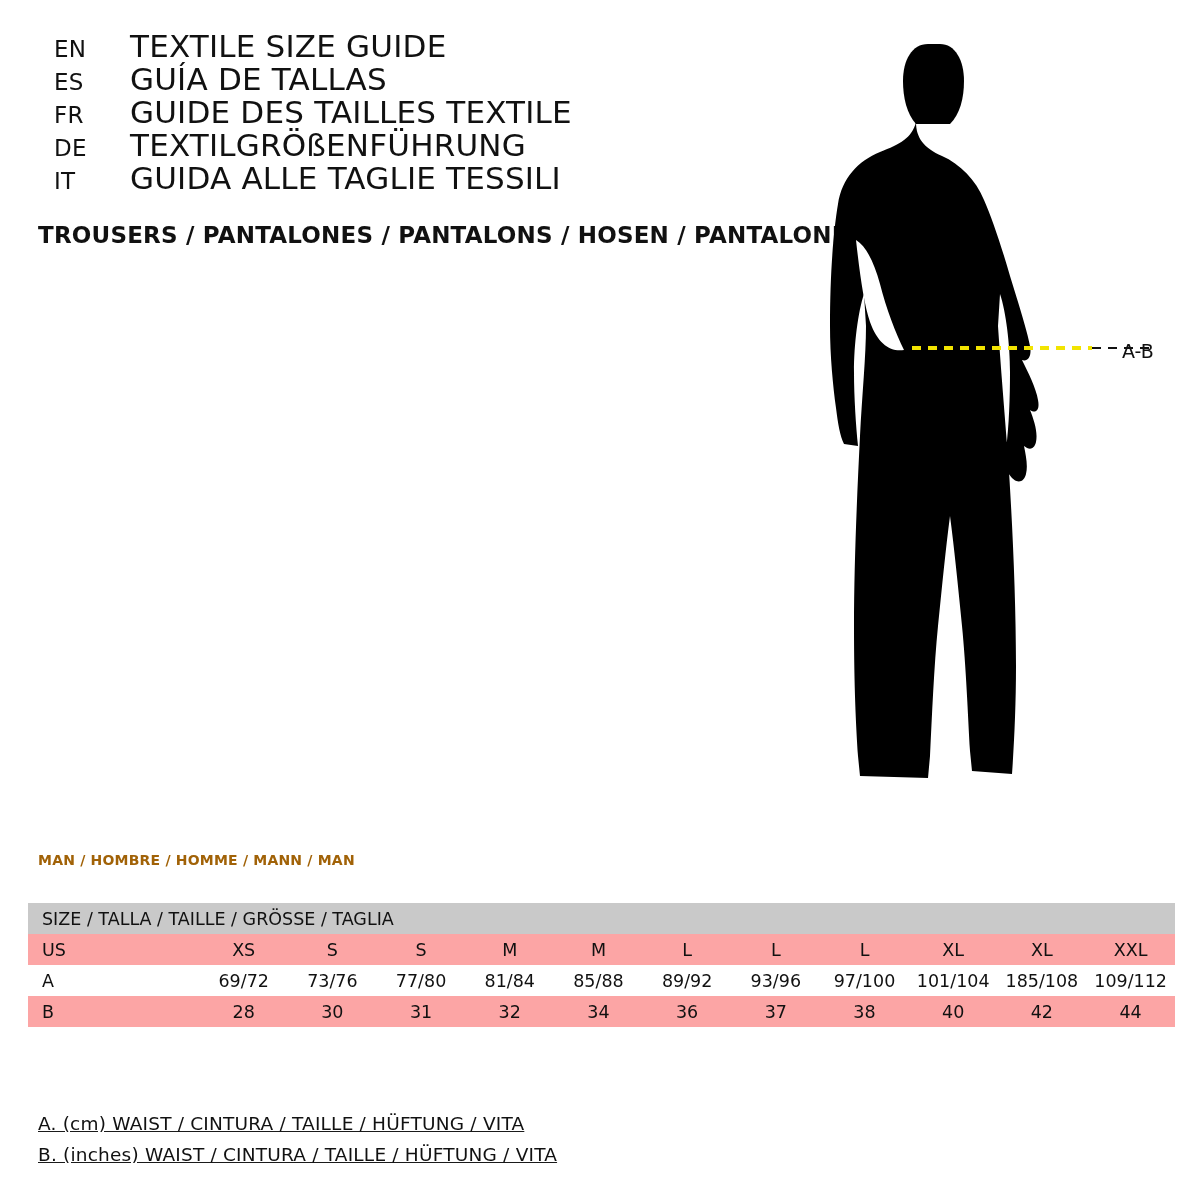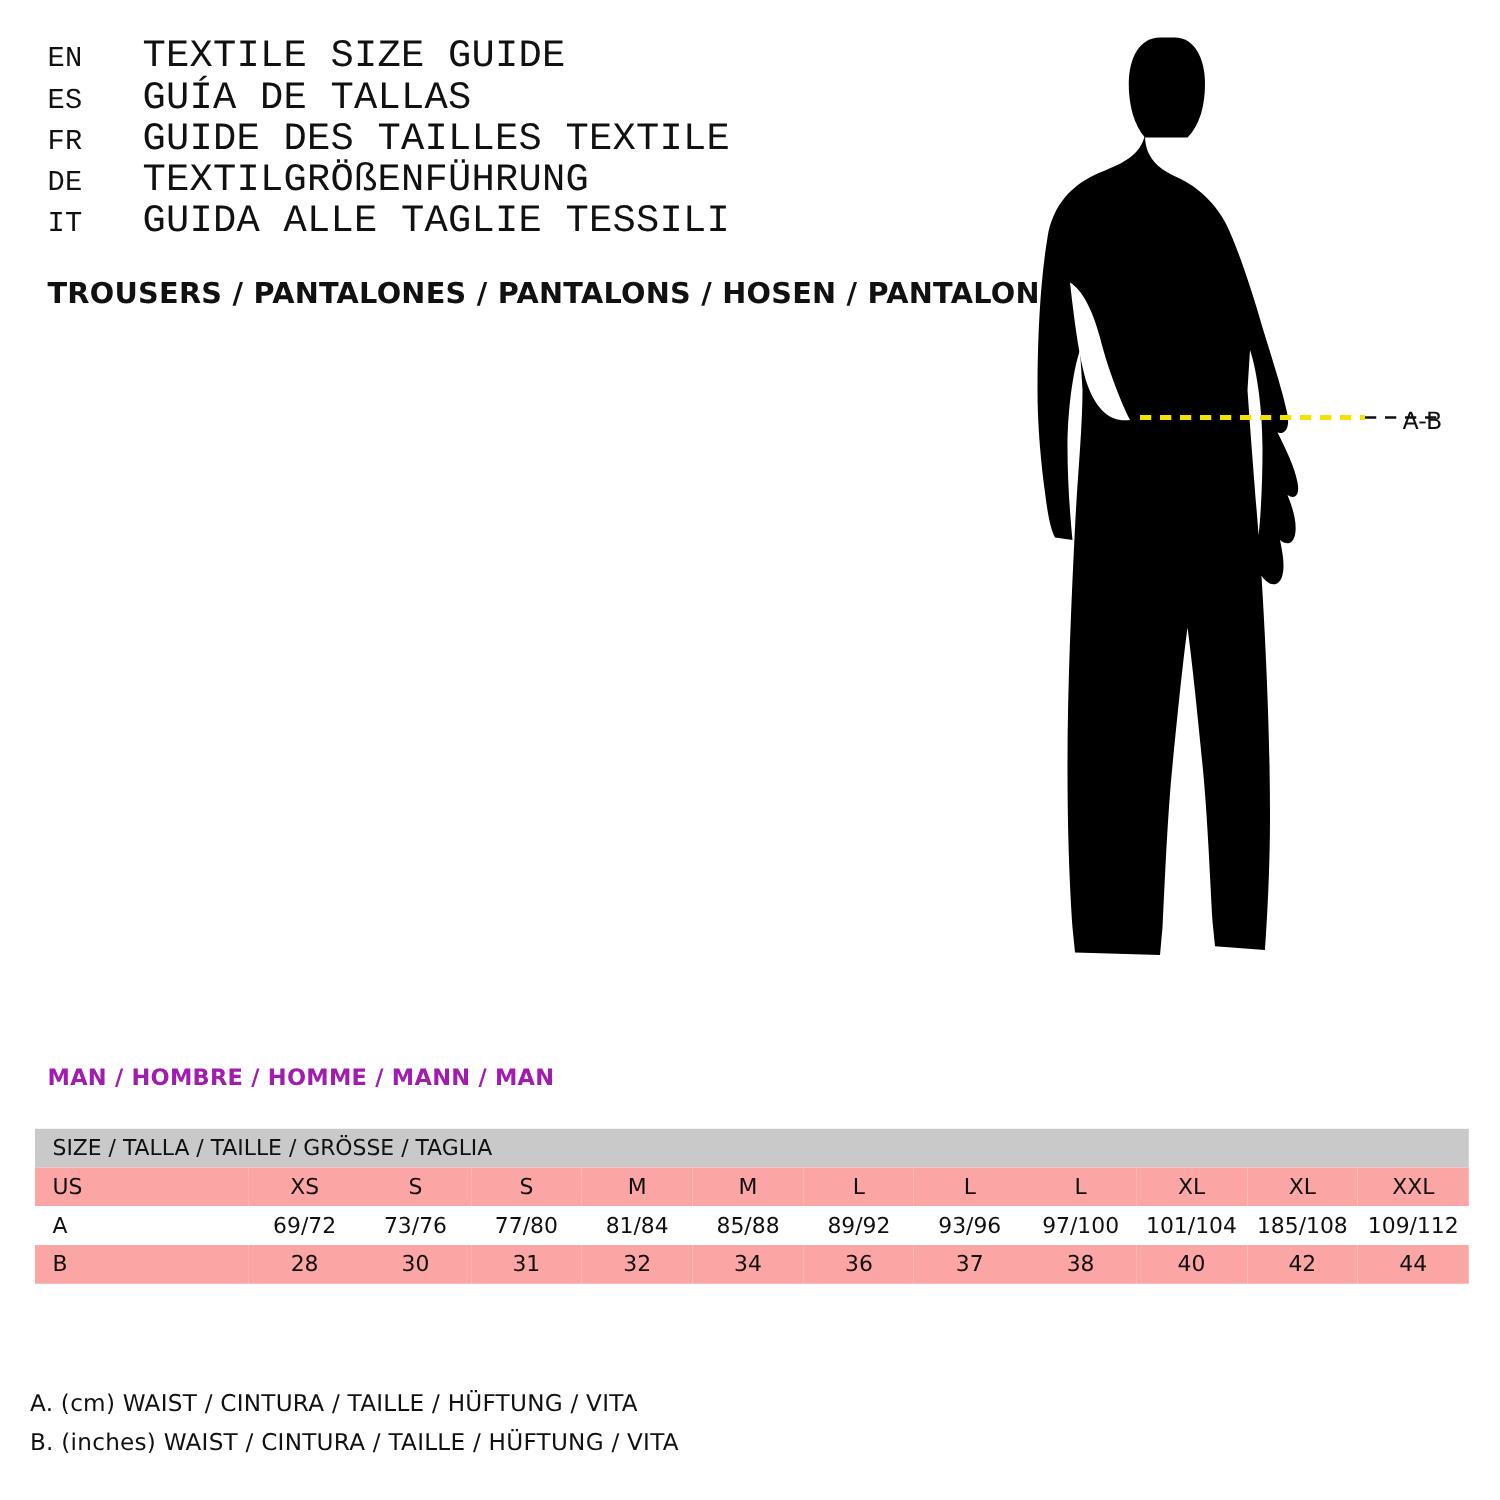--- a/index.html
+++ b/index.html
@@ -12,24 +12,23 @@
     height: 1200px;
     font-family: "DejaVu Sans", sans-serif;
     color: #1a1a1a;
     position: relative;
     overflow: hidden;
   }
 
   
   #lang-block {
     position: absolute;
-    left: 38px;
+    left: 54px;
     top: 28px;
     width: 760px;
-    font-family: Liberation Mono, monospace;
   }
   .lang-row {
     display: flex;
     align-items: baseline;
     height: 33px;
   }
   .lang-code {
     width: 76px;
     font-size: 23px;
     letter-spacing: 0.2px;
@@ -48,21 +47,21 @@
     font-size: 23px;
     font-weight: bold;
     letter-spacing: 0.2px;
     color: #111;
   }
 
   
   #figure-area {
     position: absolute;
     left: 800px;
-    top: 12px;
+    top: 26px;
     width: 400px;
     height: 800px;
   }
   #figure-svg {
     position: absolute;
     left: 0;
     top: 0;
   }
   #ab-label {
     position: absolute;
@@ -70,24 +69,24 @@
     top: 314px;
     font-size: 19px;
     color: #111;
   }
 
   
   #table-heading {
     position: absolute;
     left: 38px;
     top: 852px;
-    font-size: 18px;
+    font-size: 14px;
     font-weight: bold;
     letter-spacing: 0.2px;
-    color: #a21caf;
+    color: #a16207;
   }
 
   #size-table {
     position: absolute;
     left: 28px;
     top: 903px;
     width: 1147px;
     border-collapse: collapse;
     table-layout: fixed;
   }
@@ -112,22 +111,23 @@
   .row-a td, .row-c td {
     background: #ffffff;
   }
   .row-b td, .row-d td {
     background: #fca5a5;
   }
 
   
   #footnotes {
     position: absolute;
-    left: 24px;
+    left: 38px;
     top: 1108px;
+    text-decoration: underline;
   }
   .footnote {
     font-size: 18.5px;
     color: #111;
     line-height: 1.7;
     letter-spacing: 0.2px;
   }
 </style>
 </head>
 <body>

